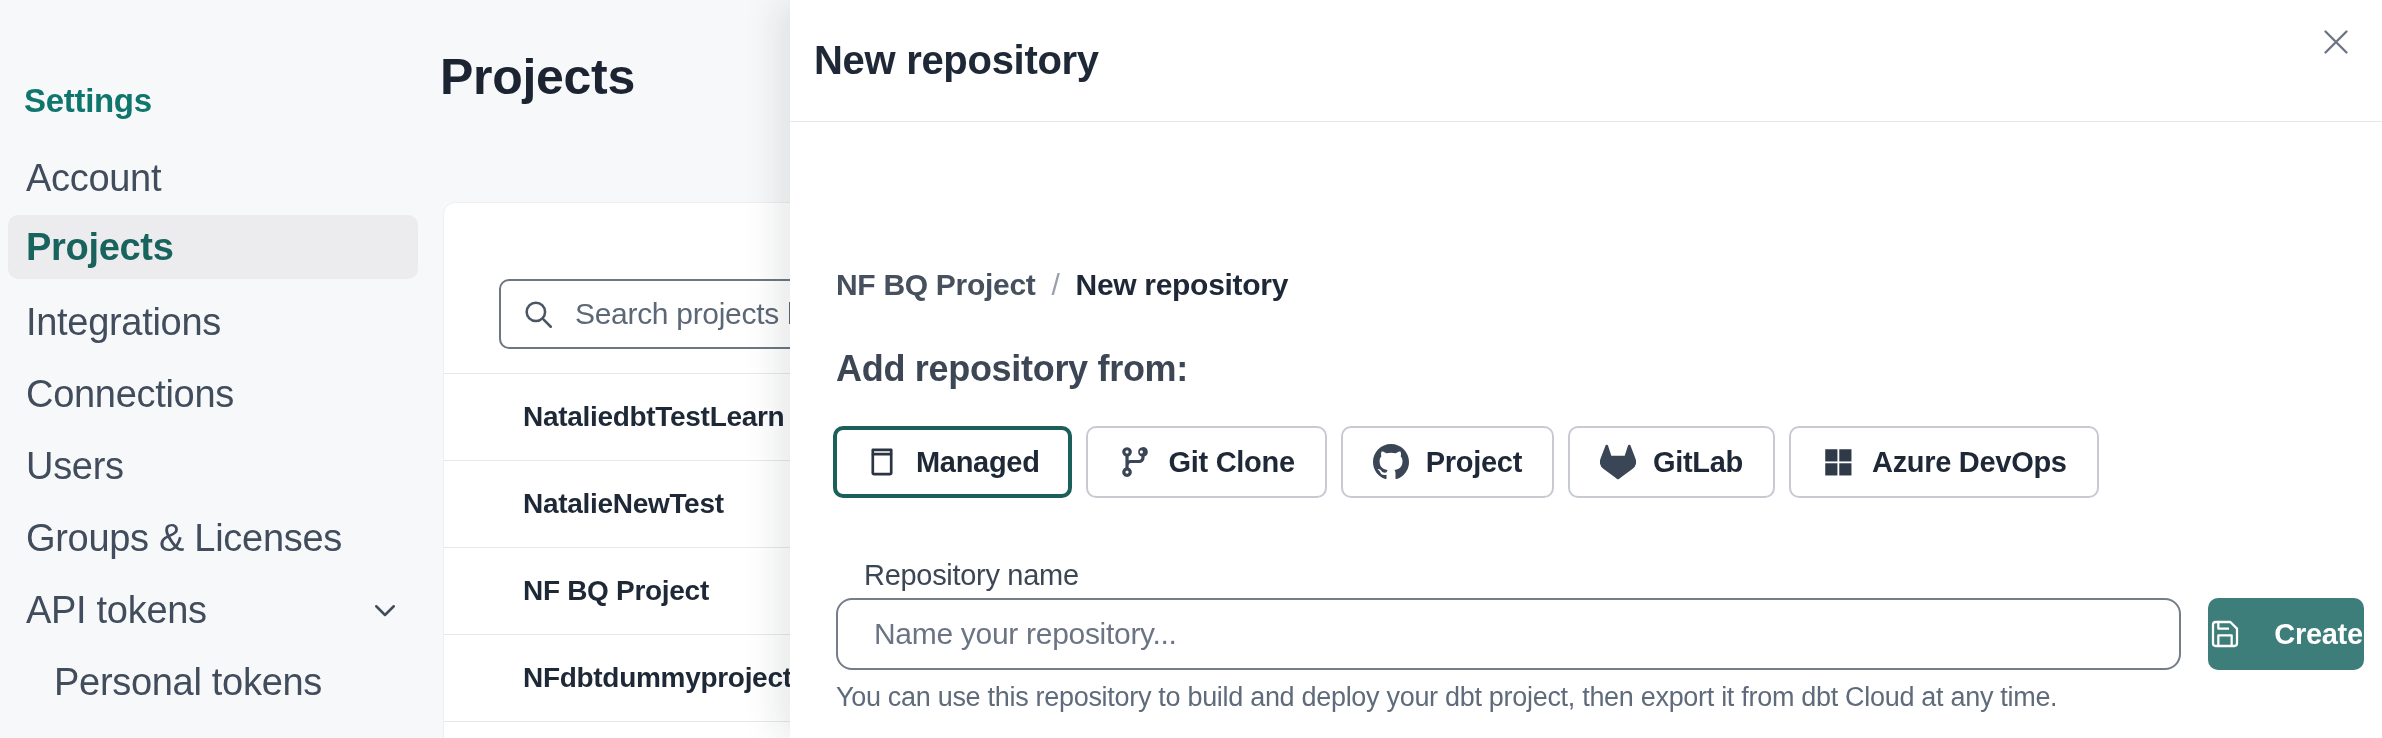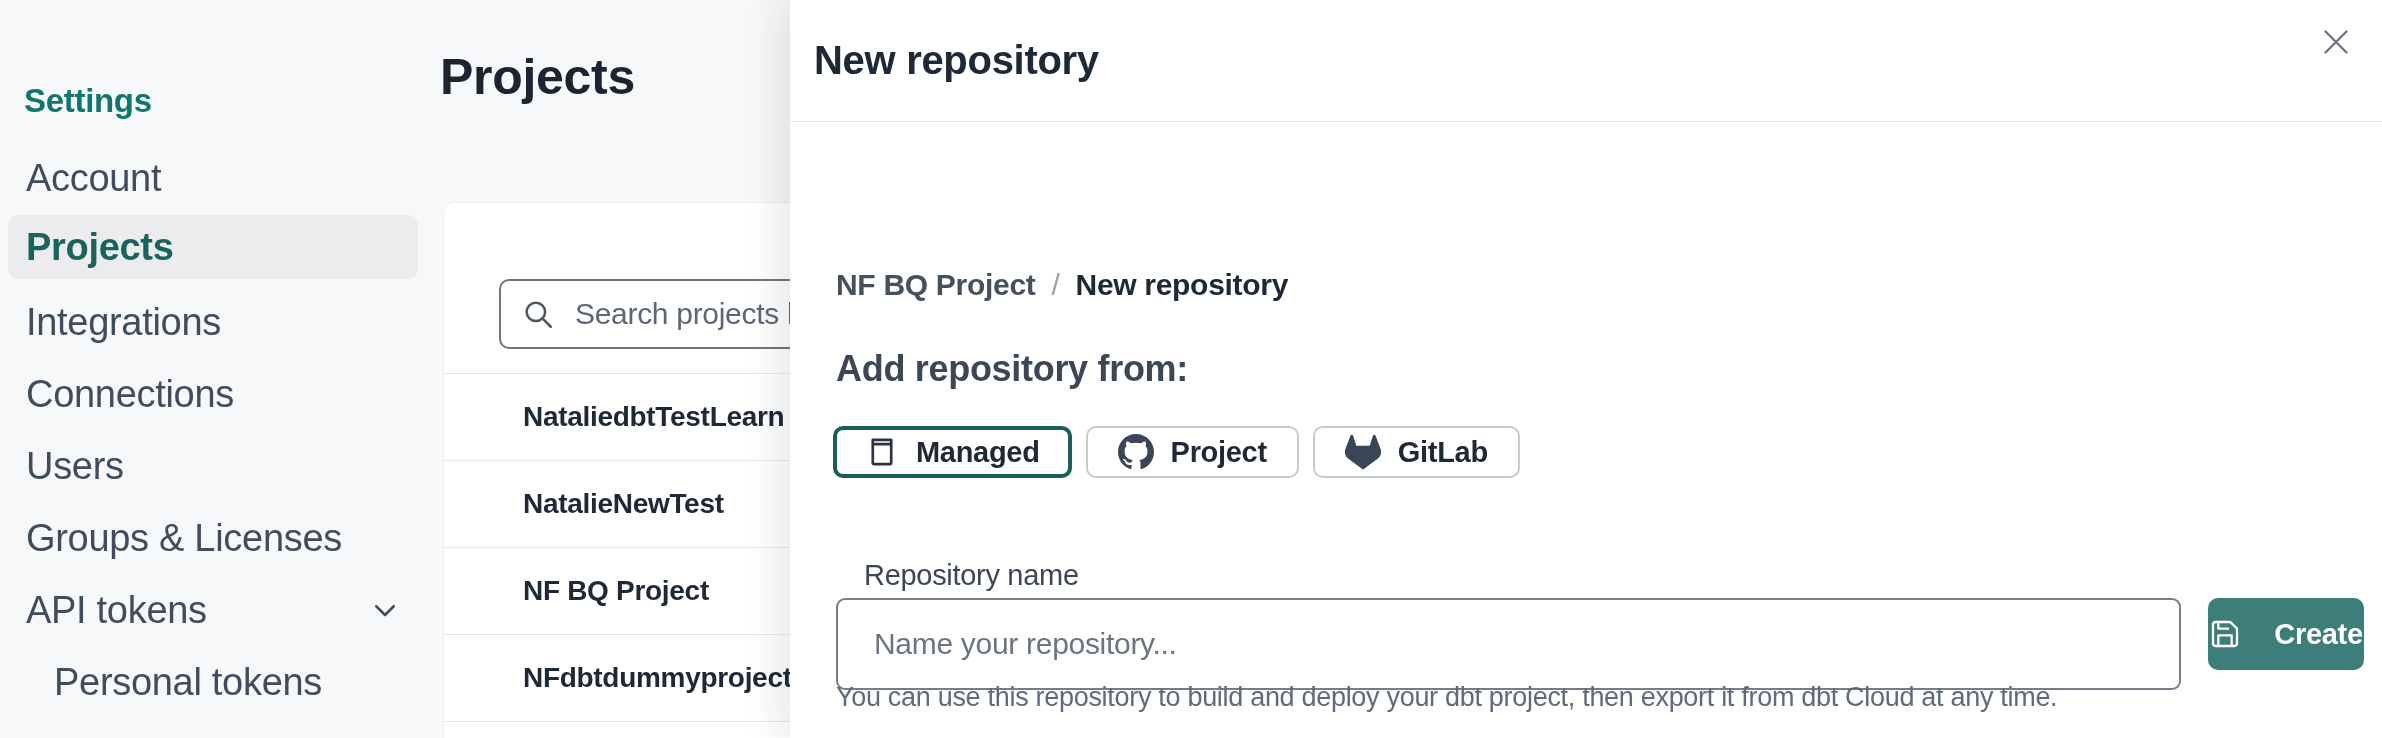--- a/index.html
+++ b/index.html
@@ -83,35 +83,35 @@
   .crumb-current { color:#1e2836; font-weight:700; }
   .section-heading {
     position:absolute; left:46px; top:226px;
     font-size:36px; font-weight:700; color:#3c4654;
   }
   .source-row {
     position:absolute; left:43px; top:304px;
     display:flex; gap:14px;
   }
   .source-btn {
-    height:52px; display:flex; align-items:center; gap:17px;
+    height:72px; display:flex; align-items:center; gap:17px;
     padding:0 30px; background:#fff; cursor:pointer;
     border:2px solid #c7cbd1; border-radius:10px;
     font-size:29px; font-weight:700; color:#1e2836;
     font-family:"Liberation Sans", sans-serif; letter-spacing:-0.3px;
   }
   .source-btn.selected { border:4px solid #1b5f5b; padding:0 28px; }
   .source-btn .icn { display:flex; align-items:center; }
   .field-label {
     position:absolute; left:46px; top:437px;
     font-size:29px; font-weight:400; color:#3c4654;margin-left:28px;
   }
   .repo-input {
-    position:absolute; left:46px; top:476px; width:1345px; height:92px;
-    border:2px solid #747d89; border-radius:9px; padding:0 36px;
+    position:absolute; left:46px; top:476px; width:1345px; height:72px;
+    border:2px solid #747d89; border-radius:16px; padding:0 36px;
     font-family:"Liberation Sans", sans-serif; font-size:30px; color:#3c4654;
     letter-spacing:-0.3px; outline:none;
   }
   .repo-input::placeholder { color:#6b7484; opacity:1; }
   .create-btn {
     position:absolute; left:1418px; top:476px; width:156px; height:72px;
     background:#3e7e7a; border:none; border-radius:10px; cursor:pointer;
     display:flex; align-items:center; justify-content:center; gap:33px;
     color:#ffffff; font-size:29px; font-weight:600;
     font-family:"Liberation Sans", sans-serif; letter-spacing:-0.3px;
@@ -216,33 +216,52 @@
           <span class="icn">
             <svg width="34" height="34" viewBox="0 0 24 24" fill="none" stroke="#2a3442" stroke-width="1.9" stroke-linejoin="round">
                 <rect x="5.5" y="6.5" width="13" height="14" rx="1"></rect>
                 <path d="M5.5 3.5h13M5.5 6.5v-3M18.5 6.5v-3" stroke-linecap="round"></path>
               </svg>
           </span>
           <span>Managed</span>
         </button>
         <button class="source-btn">
           <span class="icn">
+            <svg width="34" height="34" viewBox="0 0 16 16" fill="#3a4556">
+                <path d="M9.5 3.25a2.25 2.25 0 1 1 3 2.122V6A2.5 2.5 0 0 1 10 8.5H6a1 1 0 0 0-1 1v1.128a2.251 2.251 0 1 1-1.5 0V5.372a2.25 2.25 0 1 1 1.5 0v1.836A2.493 2.493 0 0 1 6 7h4a1 1 0 0 0 1-1v-.628a2.25 2.25 0 0 1-1.5-2.122ZM4.25 4a.75.75 0 1 0 0-1.5.75.75 0 0 0 0 1.5Zm7.5-.75a.75.75 0 1 0-1.5 0 .75.75 0 0 0 1.5 0ZM4.25 13.5a.75.75 0 1 0 0-1.5.75.75 0 0 0 0 1.5Z"></path>
+              </svg>
+          </span>
+          <span>Git Clone</span>
+        </button>
+        <button class="source-btn">
+          <span class="icn">
             <svg width="36" height="36" viewBox="0 0 16 16" fill="#3a4556">
                 <path d="M8 0C3.58 0 0 3.58 0 8c0 3.54 2.29 6.53 5.47 7.59.4.07.55-.17.55-.38 0-.19-.01-.82-.01-1.49-2.01.37-2.53-.49-2.69-.94-.09-.23-.48-.94-.82-1.13-.28-.15-.68-.52-.01-.53.63-.01 1.08.58 1.23.82.72 1.21 1.87.87 2.33.66.07-.52.28-.87.51-1.07-1.78-.2-3.64-.89-3.64-3.95 0-.87.31-1.59.82-2.15-.08-.2-.36-1.02.08-2.12 0 0 .67-.21 2.2.82.64-.18 1.32-.27 2-.27s1.36.09 2 .27c1.53-1.04 2.2-.82 2.2-.82.44 1.1.16 1.92.08 2.12.51.56.82 1.27.82 2.15 0 3.07-1.87 3.75-3.65 3.95.29.25.54.73.54 1.48 0 1.07-.01 1.93-.01 2.2 0 .21.15.46.55.38A8.01 8.01 0 0 0 16 8c0-4.42-3.58-8-8-8Z"></path>
               </svg>
           </span>
           <span>Project</span>
         </button>
         <button class="source-btn">
           <span class="icn">
             <svg width="36" height="36" viewBox="0 0 24 24" fill="#3a4556">
                 <path d="m23.6 9.593-.033-.086L20.3.98a.851.851 0 0 0-.336-.405.875.875 0 0 0-1 .054.875.875 0 0 0-.29.44L16.47 7.79H7.537L5.333 1.07a.857.857 0 0 0-.29-.441.875.875 0 0 0-1-.054.85.85 0 0 0-.336.405L.434 9.502l-.033.086a6.066 6.066 0 0 0 2.012 7.01l.011.009.03.021 4.976 3.727 2.462 1.863 1.5 1.132a1.009 1.009 0 0 0 1.22 0l1.499-1.132 2.461-1.863 5.006-3.75.013-.01a6.068 6.068 0 0 0 2.01-7.002Z"></path>
               </svg>
           </span>
           <span>GitLab</span>
+        </button>
+        <button class="source-btn">
+          <span class="icn">
+            <svg width="34" height="34" viewBox="0 0 24 24" fill="#2f3947">
+                <rect x="3" y="3" width="8.6" height="8.6"></rect>
+                <rect x="12.9" y="3" width="8.6" height="8.6"></rect>
+                <rect x="3" y="12.9" width="8.6" height="8.6"></rect>
+                <rect x="12.9" y="12.9" width="8.6" height="8.6"></rect>
+              </svg>
+          </span>
+          <span>Azure DevOps</span>
         </button>
       </div>
 
       <label class="field-label">Repository name</label>
       <input class="repo-input" type="text" value="" placeholder="Name your repository..." style="">
 
       <button class="create-btn">
         <span>
           <svg width="32" height="32" viewBox="0 0 24 24" fill="none" stroke="#ffffff" stroke-width="1.7" stroke-linejoin="round">
               <path d="M19 21H5a2 2 0 0 1-2-2V5a2 2 0 0 1 2-2h11l5 5v11a2 2 0 0 1-2 2z"></path>

